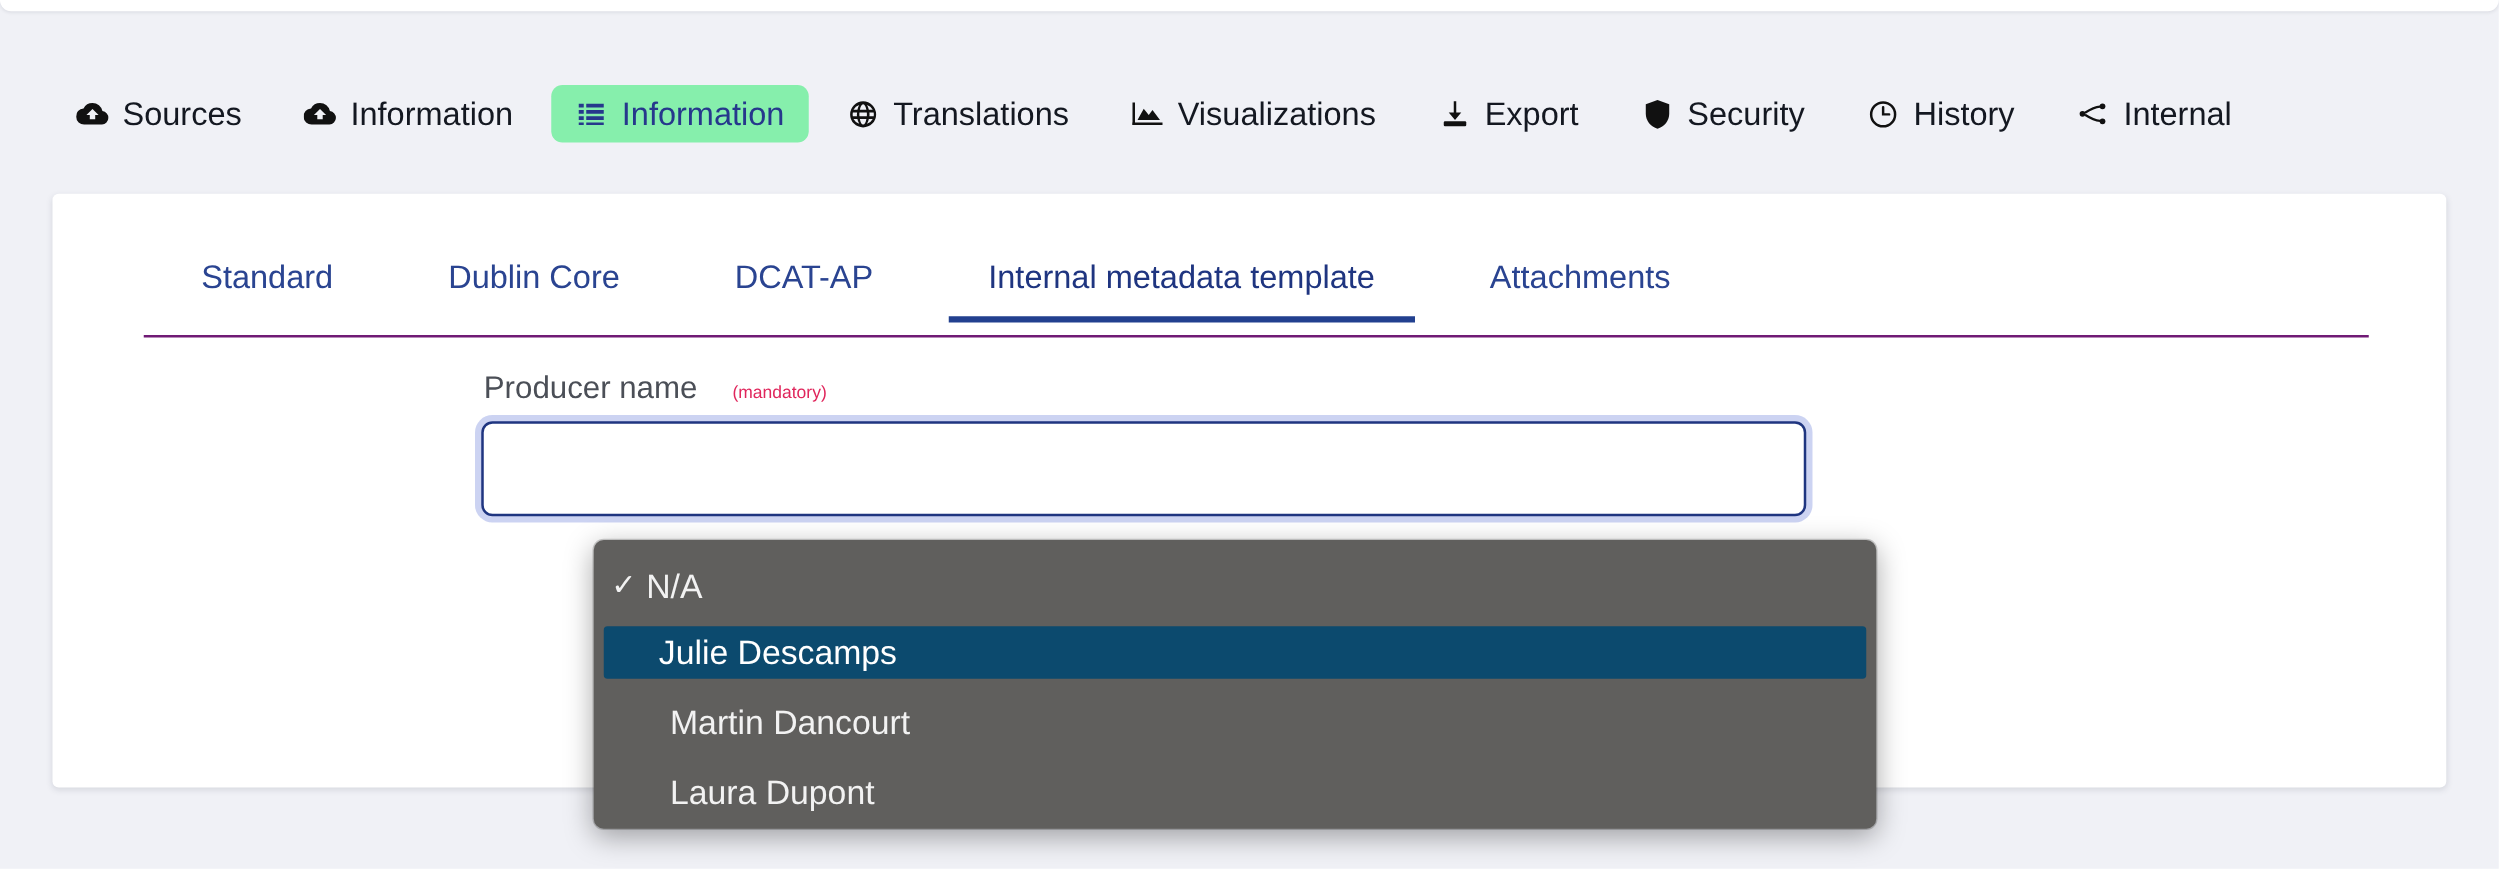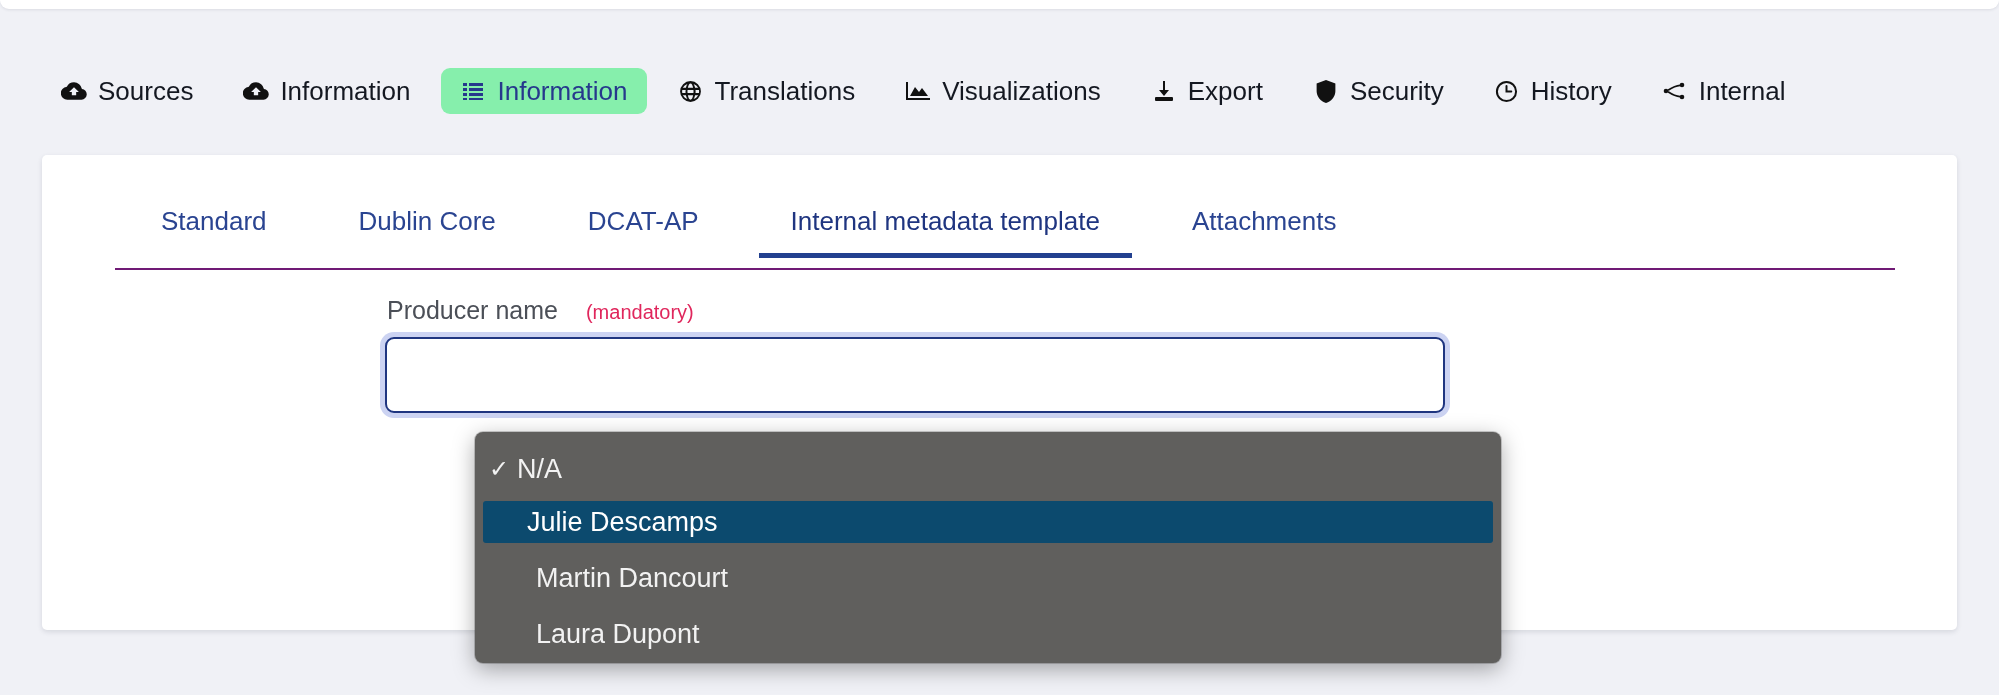--- a/index.html
+++ b/index.html
@@ -135,21 +135,21 @@
     gap: 28px;
     margin-bottom: 14px;
     padding-left: 2px;
   }
   #producer-label {
     font-size: 25px;
     color: #4b4f57;
     line-height: 1;
   }
   #producer-mandatory {
-    font-size: 20px;
+    font-size: 14px;
     color: #e0265c;
     line-height: 1;
   }
   #producer-select {
     position: relative;
     width: 1060px;
     height: 76px;
     background: #ffffff;
     border: 2px solid #1f3580;
     border-radius: 9px;

